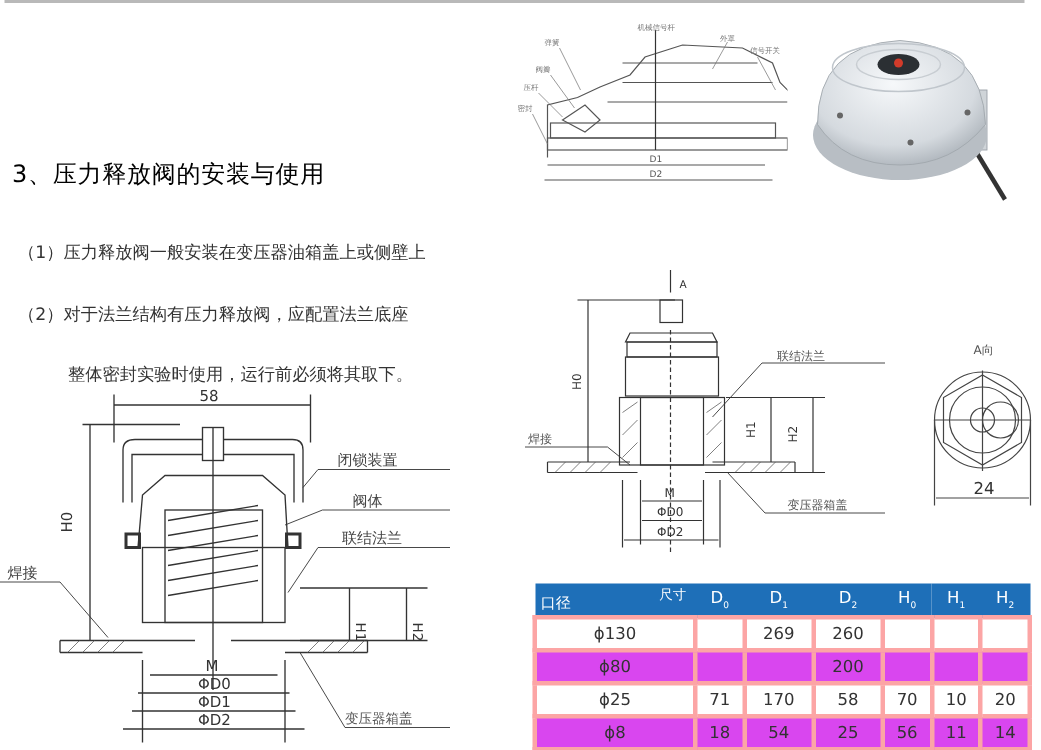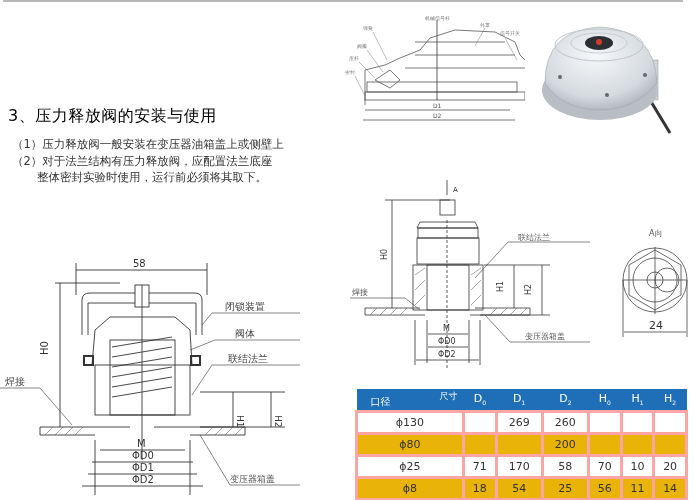--- a/index.html
+++ b/index.html
@@ -1,31 +1,31 @@
 <!DOCTYPE html>
 <html><head>
 <meta charset="utf-8">
 <style>
   html,body{margin:0;padding:0;background:#fff;}
   body{width:694px;height:500px;position:relative;overflow:hidden;font-family:"DejaVu Sans","Liberation Sans",sans-serif;color:#333;}
   .topline{position:absolute;left:3px;top:0;width:680px;height:2px;background:#b9b9b9;}
   .abs{position:absolute;}
   .section-title{left:8px;top:106px;font-size:16px;color:#000000;letter-spacing:0.5px;}
   .steps{left:12px;top:136px;font-size:11.5px;line-height:16.5px;color:#333;}
-  .steps div{white-space:nowrap;}
-  .steps .cont{padding-left:25px;}
+  .steps div{white-space:nowrap;margin-top:24px;}
+  .steps .cont{padding-left:25px;text-align:center;}
   .small-lbl{font-size:5px;color:#777;white-space:nowrap;}
   table.spec{position:absolute;left:355px;top:389px;width:333px;border-collapse:collapse;font-size:11px;color:#333;}
   table.spec th{background:#1e6fb8;color:#fff;font-weight:normal;height:21px;font-size:11px;padding:0;border:none;}
   table.spec td{height:19px;text-align:center;border:3px solid #fca5a5;padding:0;}
-  table.spec tr.grey td{background:#eab308;}
+  table.spec tr.grey td{background:#d946ef;}
   table.spec td.first{width:104px;}
   .hdr-corner{position:relative;height:21px;}
   .hdr-corner .a{position:absolute;right:6px;top:1px;font-size:9px;}
-  .hdr-corner .b{position:absolute;left:14px;bottom:1px;font-size:10px;}
+  .hdr-corner .b{position:absolute;left:4px;bottom:1px;font-size:10px;}
   sub{font-size:6px;}
 </style>
 </head>
 <body>
 
 <div class="topline"></div>
 
 <svg class="abs" style="left:345px;top:10px;" width="180" height="115">
   <g stroke="#555" fill="none" stroke-width="0.8">
     <path d="M20 95 L20 60 L40 55 L55 48 L75 40 L85 28 L110 20 L150 22 L170 32 L175 45 L185 55"></path>

